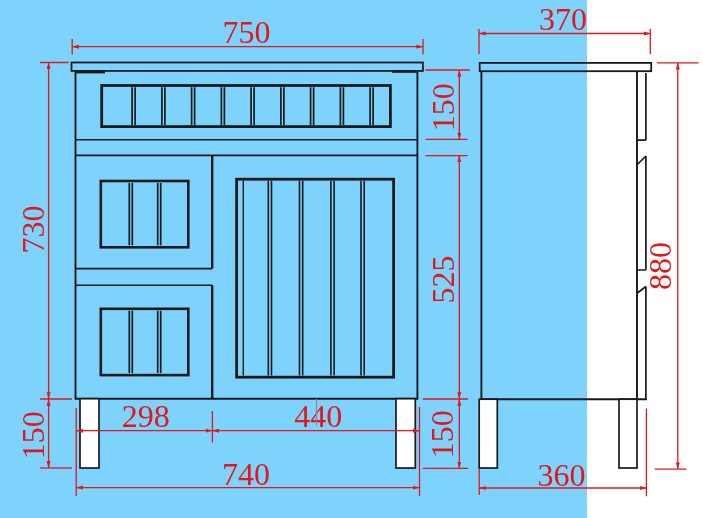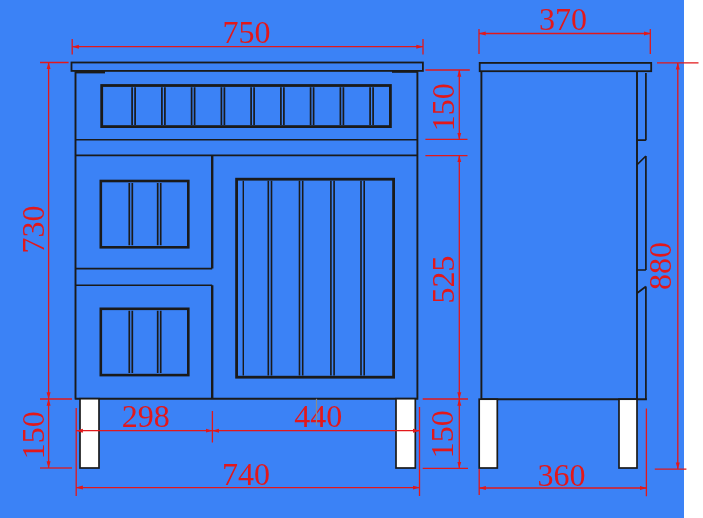--- a/index.html
+++ b/index.html
@@ -1,16 +1,16 @@
 <!DOCTYPE html>
 <html><head>
 <meta charset="utf-8">
 <style>
   html,body{margin:0;padding:0;background:#ffffff;}
-  .wrap{width:684px;height:518px;position:relative;background:#3b82f6;}
+  .wrap{width:587px;height:518px;position:relative;background:#7dd3fc;}
   text{font-family:"Liberation Serif", serif;fill:#e2181b;}
 </style>
 </head>
 <body>
 <div class="wrap">
 <svg width="703" height="518" viewBox="0 0 703 518">
 <defs>
 <marker id="ar" viewBox="0 0 7 5" refX="6.7" refY="2.5" markerWidth="7" markerHeight="5" orient="auto-start-reverse" markerUnits="userSpaceOnUse">
           <path d="M0,0.5 L7,2.5 L0,4.5 z" fill="#e2181b"></path>
         </marker>

